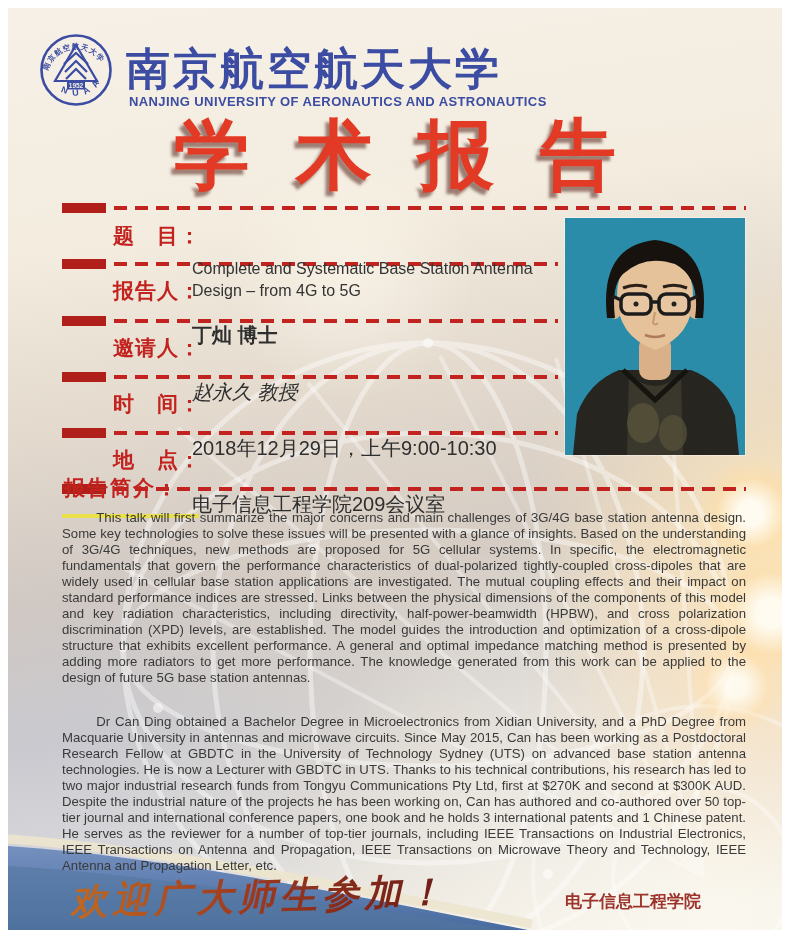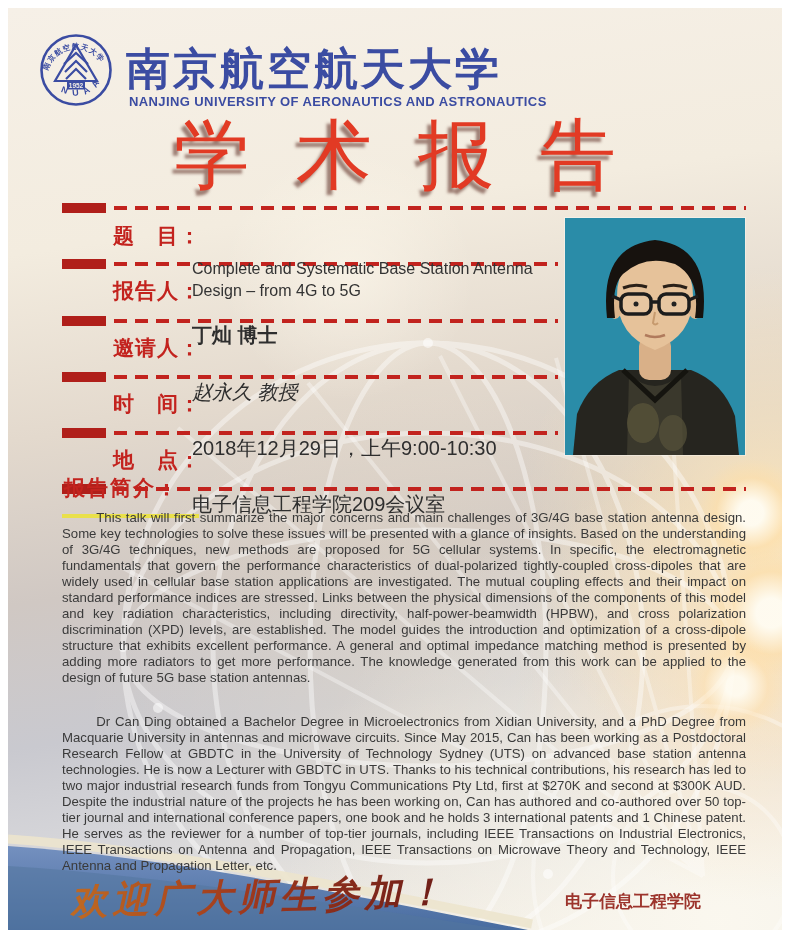--- a/index.html
+++ b/index.html
@@ -22,21 +22,21 @@
   .abs{position:absolute;}
 
   
   .logo{left:30px;top:24px;width:76px;height:76px;}
   .uni-name{left:118px;top:32px;font-size:44px;font-weight:bold;color:#3b4ca2;letter-spacing:3px;white-space:nowrap;}
   .uni-name-en{left:121px;top:86px;font-size:13px;font-weight:bold;color:#3b4ca2;letter-spacing:0.4px;white-space:nowrap;}
 
   
   .poster-title{
     left:0;top:104px;width:774px;text-align:center;
-    font-size:76px;font-weight:400;color:#e23a24;
+    font-size:76px;font-weight:700;color:#e23a24;
     letter-spacing:46px;text-indent:46px;line-height:86px;white-space:nowrap;
     text-shadow:-4px 5px 3px rgba(84,33,24,0.55);
   }
 
   
   .divider{left:54px;height:4px;}
   .divider .block{position:absolute;left:0;top:-3px;width:44px;height:10px;background:#b01f1a;}
   .divider .dash{position:absolute;left:52px;right:0;top:0;height:4px;
      background:repeating-linear-gradient(90deg,#c2231e 0 13px,transparent 13px 21px);}
   .div-full{width:684px;}

